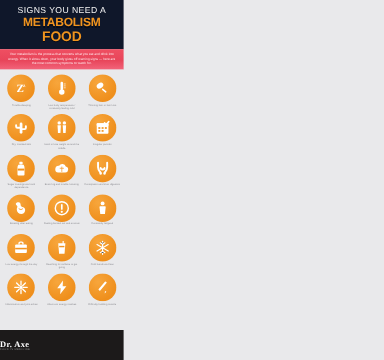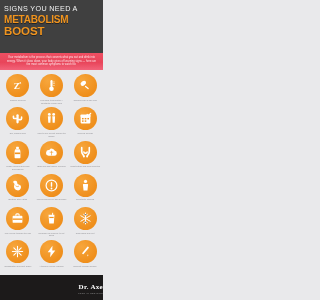--- a/index.html
+++ b/index.html
@@ -6,23 +6,23 @@
   body{
     width:103px;height:300px;overflow:hidden;
     background:#e9e9eb;
     font-family:"Liberation Sans", sans-serif;
     -webkit-font-smoothing:antialiased;
   }
   .page{width:103px;height:300px;position:relative;display:flex;flex-direction:column;}
 
   
   .header{
-    background:#404040;
-    padding:5px 4px 16px;
-    text-align:left;
+    background:#0f172a;
+    padding:5px 4px 4px;
+    text-align:center;
     flex:0 0 auto;
   }
   .kicker{
     color:#f2f2f2;
     font-size:7.2px;
     letter-spacing:.35px;
     line-height:8.5px;
     font-weight:400;
   }
   .title-main{
@@ -90,21 +90,21 @@
     color:#8d8d92;
     font-size:2.1px;
     line-height:2.9px;
     letter-spacing:.02px;
   }
 
   
   .footer{
     background:#1c1a1a;
     flex:0 0 auto;
-    text-align:right;
+    text-align:left;
     padding:8px 0 6px;
   }
   .brand{
     color:#ffffff;
     font-family:"Liberation Serif", serif;
     font-size:7px;
     font-weight:bold;
     letter-spacing:.3px;
     line-height:8px;
   }
@@ -117,21 +117,21 @@
   }
 </style>
 </head>
 <body>
 
 <div class="page">
 
   <div class="header">
     <div class="kicker">SIGNS YOU NEED A</div>
     <div class="title-main">METABOLISM</div>
-    <div class="title-sub">BOOST</div>
+    <div class="title-sub">FOOD</div>
   </div>
 
   <div class="intro">
     <p>Your metabolism is the process that converts what you eat and drink into energy. When it slows down, your body gives off warning signs — here are the most common symptoms to watch for.</p>
   </div>
 
   <div class="grid-wrap" id="grid">
       <div class="cell">
         <div class="circle">
           <svg width="13" height="13" viewBox="0 0 24 24">

